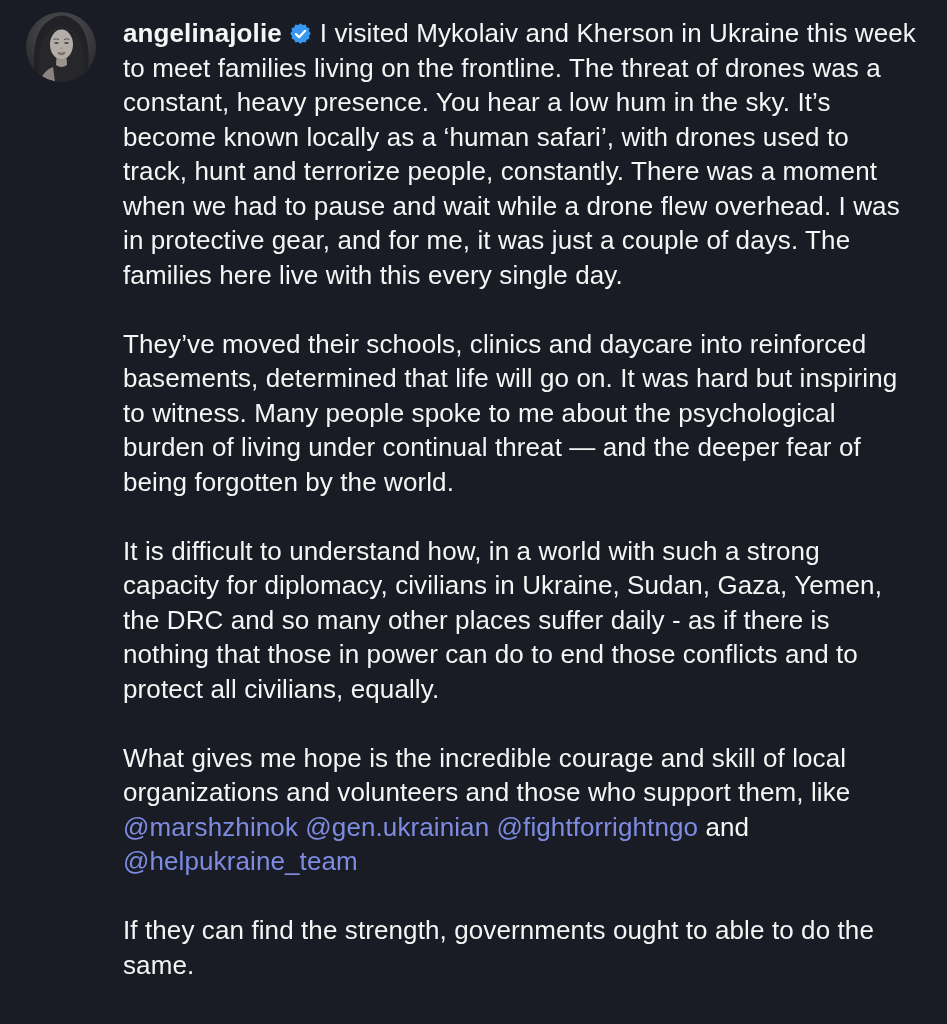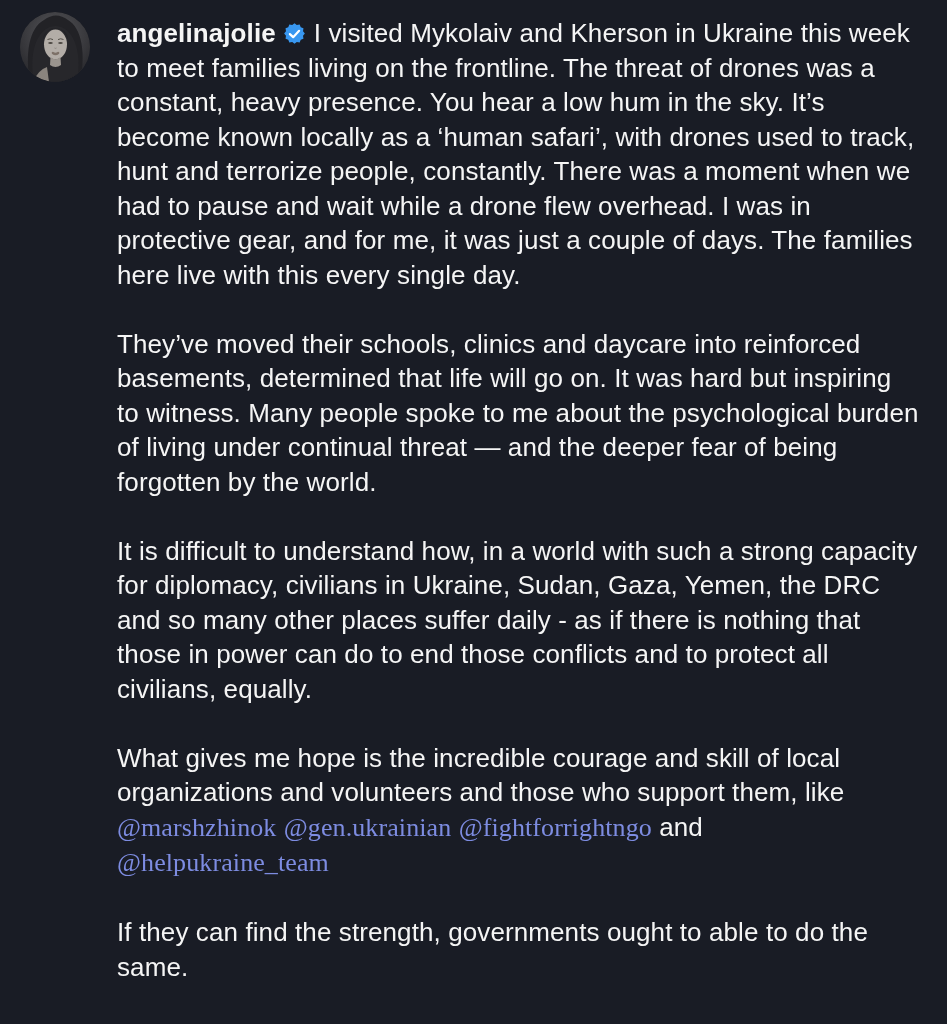--- a/index.html
+++ b/index.html
@@ -5,21 +5,21 @@
   * { margin:0; padding:0; box-sizing:border-box; }
   html,body { width:947px; height:1024px; overflow:hidden; }
   body {
     background: var(--background, #191c25);
     color: var(--text, #f5f5f5);
     font-family: "Liberation Sans", "DejaVu Sans", sans-serif;
   }
   .post {
     display:flex;
     align-items:flex-start;
-    padding:12px 27px 0 20px;
+    padding:12px 27px 0 26px;
   }
   .avatar {
     width:70px; height:70px;
     border-radius:50%;
     overflow:hidden;
     flex:none;
     cursor:pointer;
     background:#2c2c30;
   }
   .avatar svg { display:block; width:100%; height:100%; }
@@ -41,21 +41,20 @@
     width:23px; height:23px;
     margin:0 8px 0 7px;
     vertical-align:-3px;
   }
   .badge svg { display:block; width:100%; height:100%; }
   .caption-text { white-space:pre-wrap; }
   .mention {
     color: var(--mention, #7d8ce1);
     text-decoration:none;
     cursor:pointer;
-    font-family:Liberation Serif, serif;
   }
 </style>
 </head>
 <body>
 
 <div class="post">
 
   <div class="avatar">
     <svg viewBox="0 0 70 70" aria-hidden="true">
       <defs>

